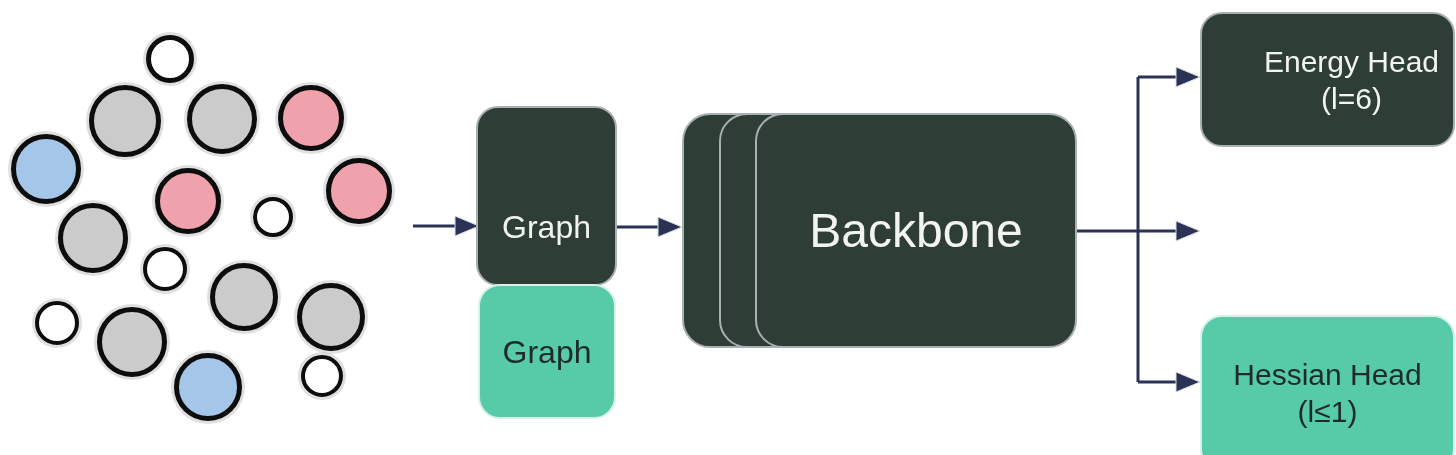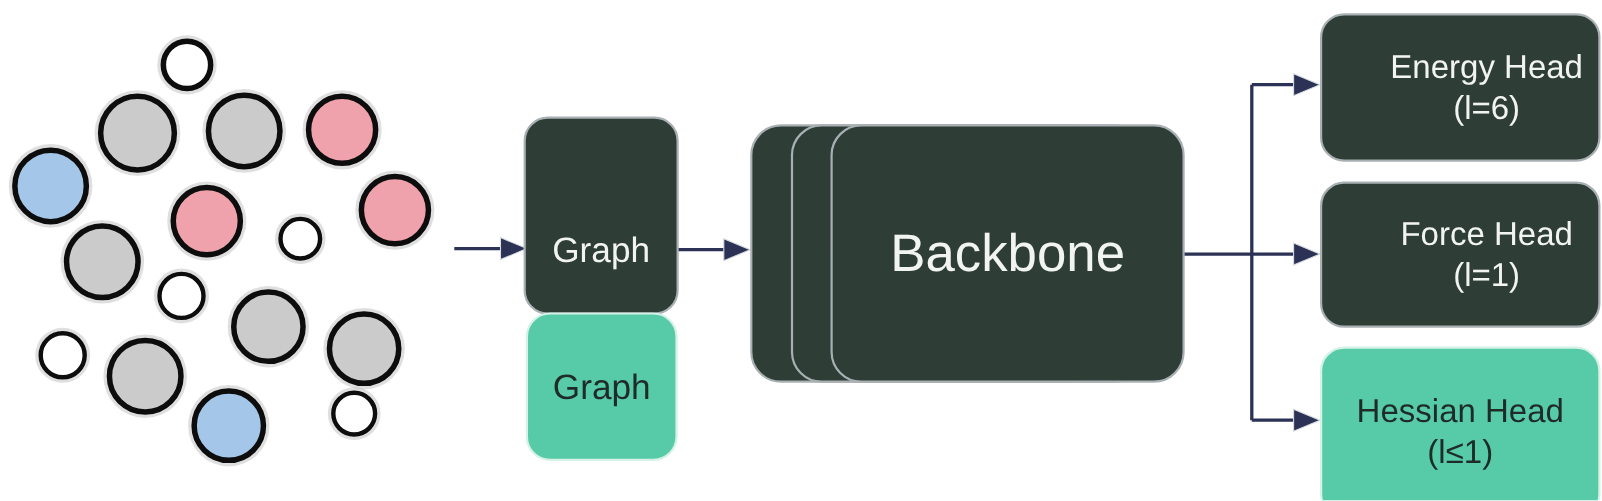--- a/index.html
+++ b/index.html
@@ -122,22 +122,18 @@
   <div class="backbone-layer backbone-back"></div>
   <div class="backbone-layer backbone-mid"></div>
   <div class="backbone-layer backbone-front">
     <div class="label">Backbone</div>
   </div>
 
   <div class="box dark head head-energy">
     <div>Energy Head</div>
     <div>(l=6)</div>
   </div>
-  <div class="box dark head head-force">
-    <div>Force Head</div>
-    <div>(l=1)</div>
-  </div>
   <div class="box green head head-hessian">
     <div>Hessian Head</div>
     <div>(l≤1)</div>
   </div>
 
 </div>
 
 </body></html>

